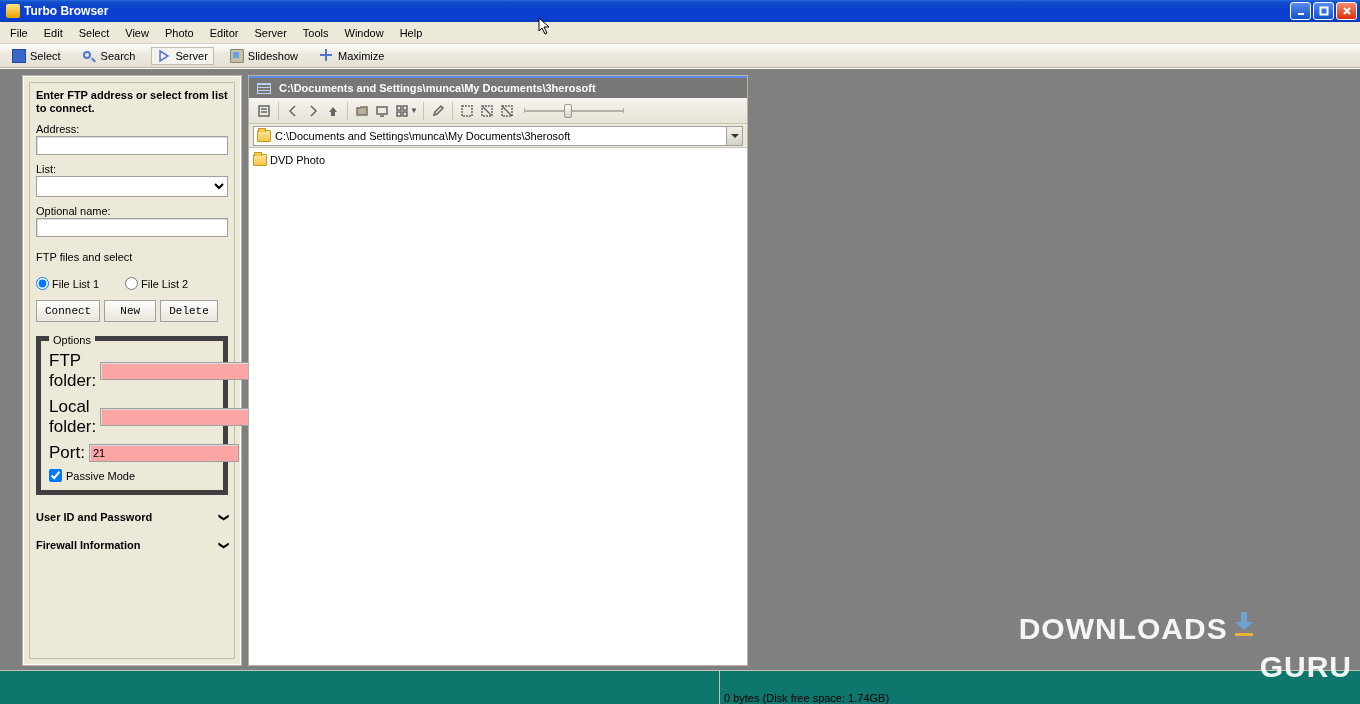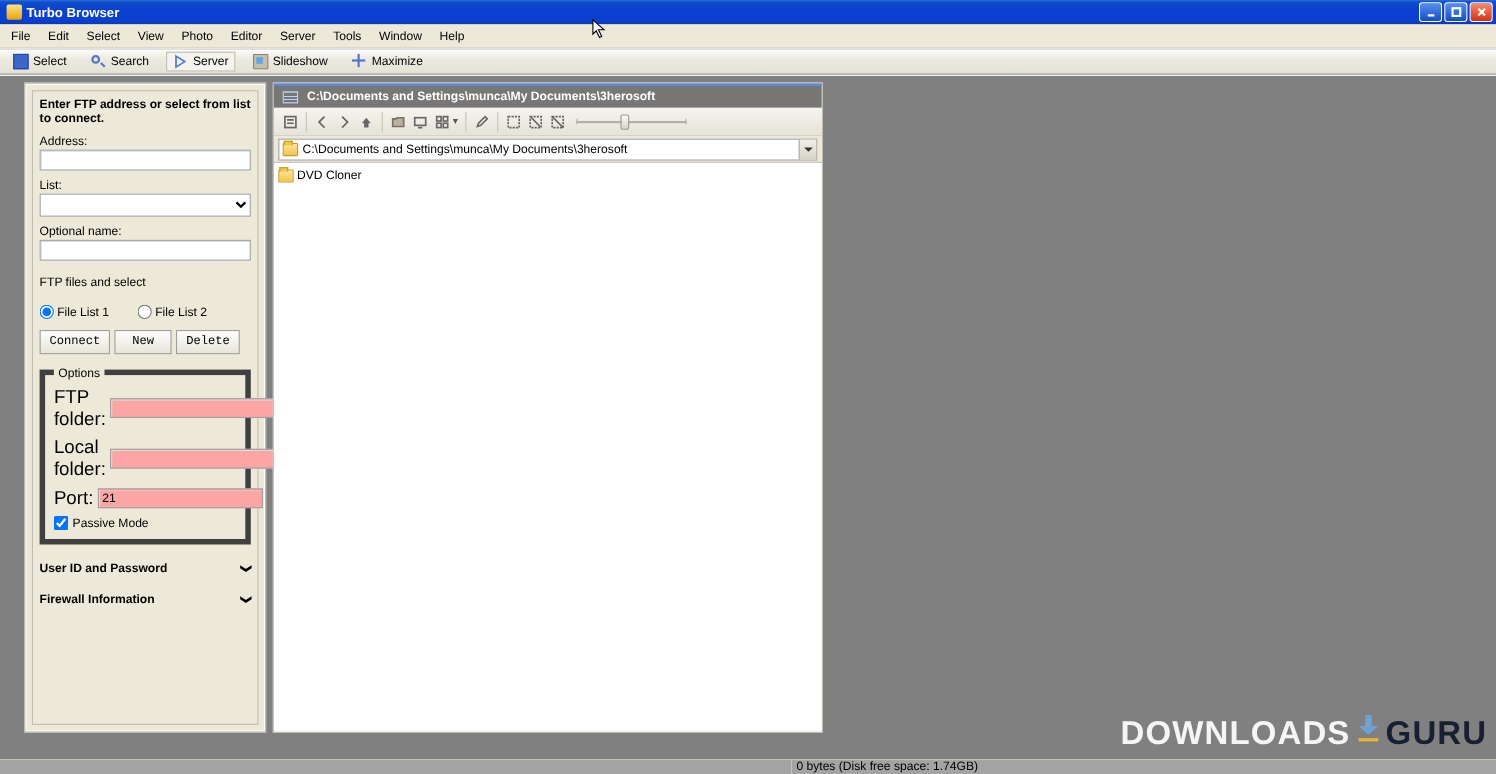--- a/index.html
+++ b/index.html
@@ -160,41 +160,41 @@
     padding:2px 4px;font-size:11px;
   }
   .file-list .item{display:flex;align-items:center;gap:3px;height:16px;cursor:default;}
   .fld-ico-sm{width:14px;height:12px;background:linear-gradient(#ffe49b,#f0c64c);border:1px solid #c79b20;border-radius:1px;position:relative;}
   .fld-ico-sm:before{content:"";position:absolute;left:0;top:-3px;width:6px;height:3px;background:#f0c64c;border:1px solid #c79b20;border-bottom:none;}
 
   
 
   
   .statusbar{
-    position:absolute;left:0;right:0;bottom:0;height:14px;
-    background:#a3a3a3;border-top:1px solid #c6c2b5;
-    display:flex;align-items:flex-start;font-size:11px;
+    position:absolute;left:0;right:0;bottom:0;height:34px;
+    background:#0f766e;border-top:1px solid #c6c2b5;
+    display:flex;align-items:flex-end;font-size:11px;
   }
   .status-left{flex:0 0 720px;border-right:1px solid #c6c2b5;height:100%;}
   .status-right{padding-left:4px;}
 
   
   .watermark{
     position:absolute;right:8px;bottom:20px;
     font-family:Arial,sans-serif;font-size:30px;font-weight:bold;color:#fff;
     display:flex;align-items:flex-start;gap:4px;letter-spacing:1px;
     opacity:0.92;user-select:none;
   }
   .watermark .dl-ico{
     width:22px;height:24px;display:inline-block;position:relative;margin:0 1px;
   }
   .watermark .dl-ico .shaft{position:absolute;left:8px;top:0;width:6px;height:12px;background:#6ba6db;}
   .watermark .dl-ico .head{position:absolute;left:2px;top:10px;width:0;height:0;border-left:9px solid transparent;border-right:9px solid transparent;border-top:8px solid #6ba6db;}
   .watermark .dl-ico .bar{position:absolute;left:2px;bottom:0;width:18px;height:3px;background:#f4b631;}
-  .watermark .guru{color:#0f172a;font-weight:bold;}
+  .watermark .guru{color:#ffffff;font-weight:bold;margin-top:38px;}
 
   
   .cursor{
     position:absolute;left:538px;top:17px;width:14px;height:20px;z-index:100;
   }
   .cursor svg{width:14px;height:20px;}
 
   input[type=radio],input[type=checkbox]{margin:0;}
 </style>
 </head>
@@ -412,21 +412,21 @@
     <div class="addr-row">
       <div class="addr-select">
         <span class="fld-ico"></span>
         <span>C:\Documents and Settings\munca\My Documents\3herosoft</span>
         <div class="addr-drop"></div>
       </div>
     </div>
     <div class="file-list">
       <div class="item">
         <span class="fld-ico-sm"></span>
-        <span>DVD Cloner</span>
+        <span>DVD Photo</span>
       </div>
     </div>
   </div>
 
 </div>
 
 <div class="statusbar">
   <div class="status-left"></div>
   <div class="status-right">0 bytes (Disk free space: 1.74GB)</div>
 </div>

